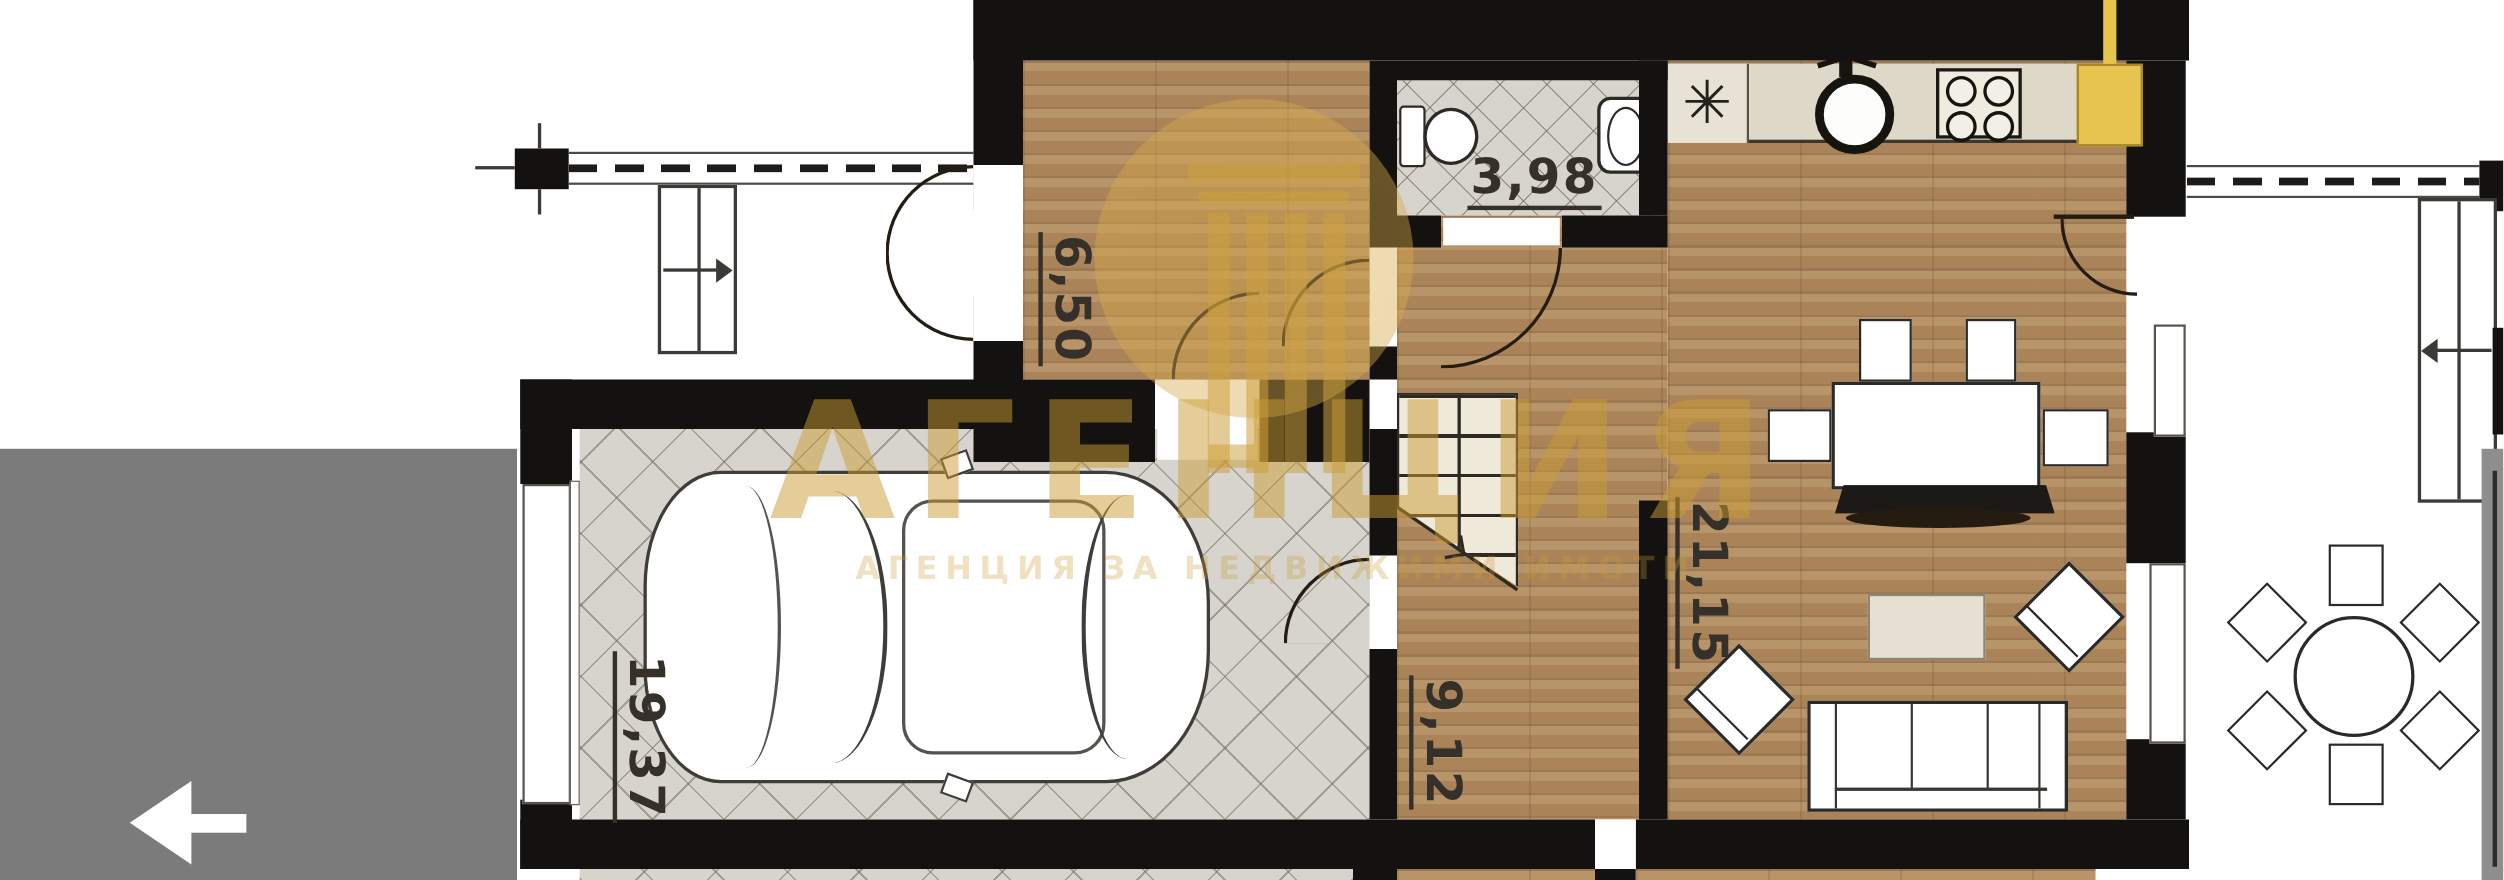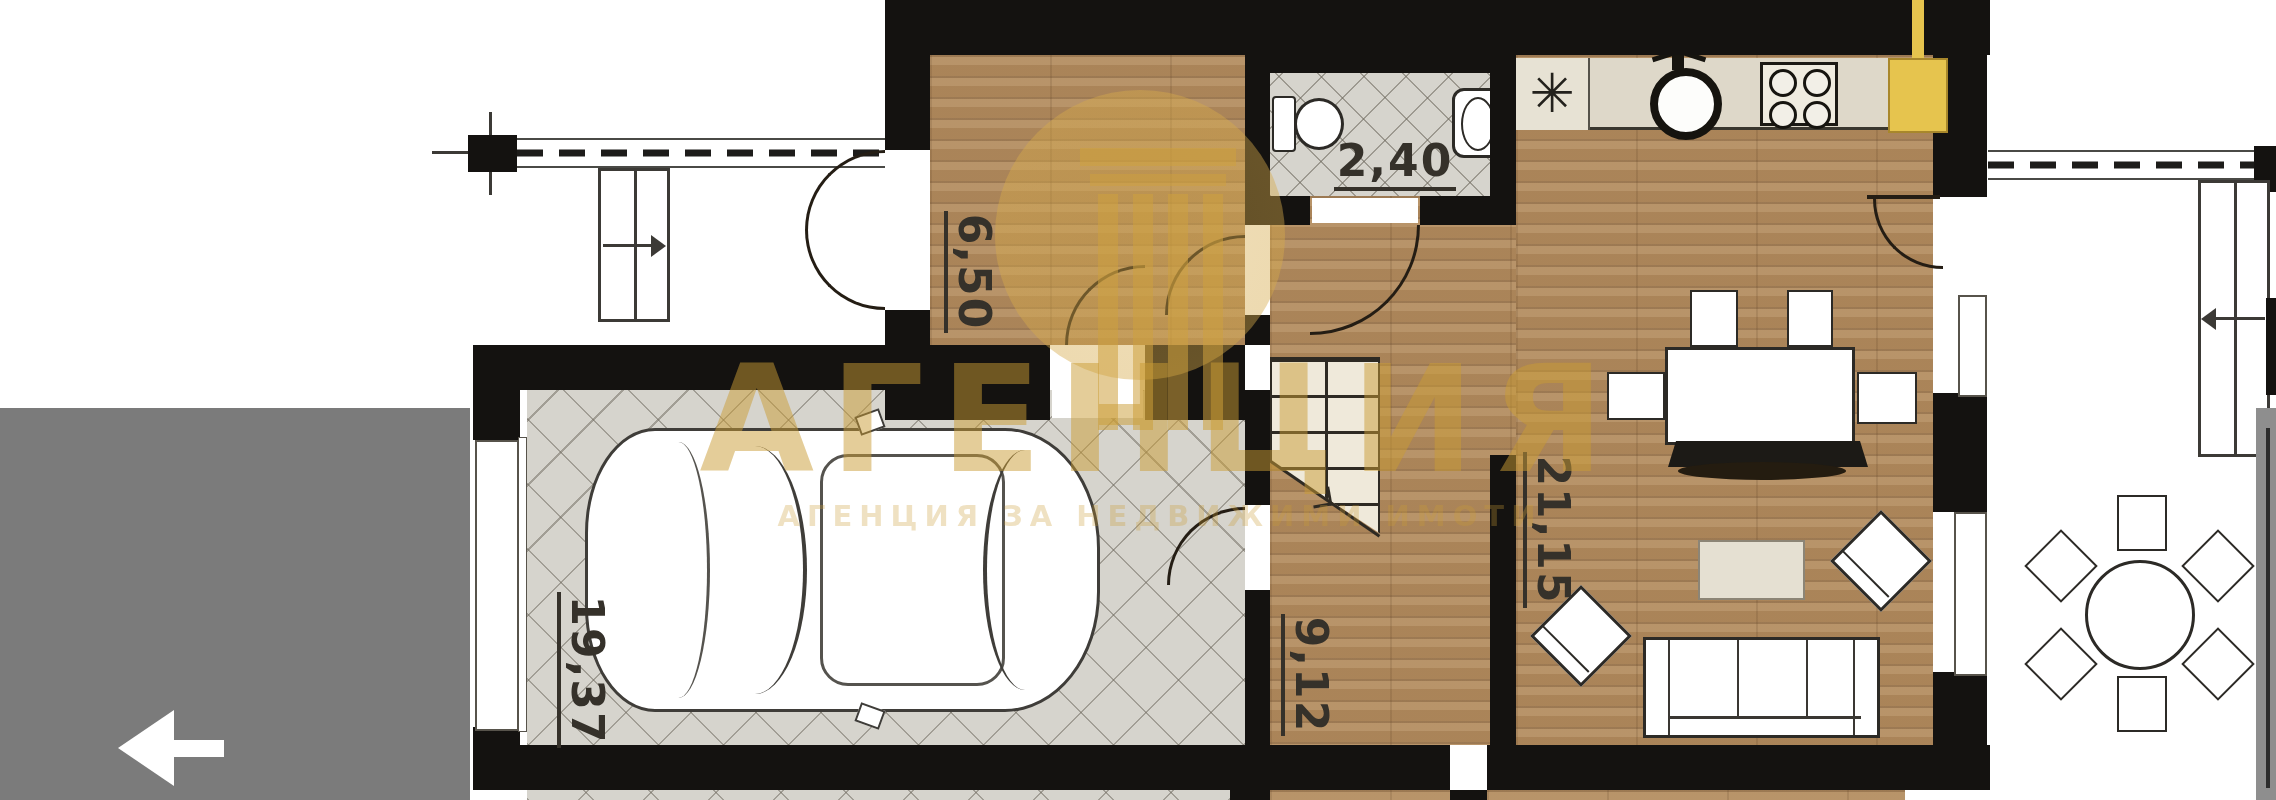--- a/index.html
+++ b/index.html
@@ -202,21 +202,21 @@
 
   <div class="white" style="left:1052px;top:347px;width:91px;height:71px;"></div>
   <div class="white" style="left:1247px;top:507px;width:21px;height:81px;"></div>
   <div class="white" style="left:1312px;top:198px;width:106px;height:25px;"></div>
   <div class="white" style="left:1247px;top:227px;width:21px;height:86px;"></div>
 
   <div class="area-label rot90" style="left:917px;top:247px;width:110px;height:50px;">
     <span class="t">6,50</span>
   </div>
   <div class="area-label" style="left:1340px;top:138px;width:110px;height:50px;">
-    <span class="t">2,40</span>
+    <span class="t">3,98</span>
   </div>
   <div class="area-label rot90" style="left:1481px;top:505px;width:140px;height:50px;">
     <span class="t">21,15</span>
   </div>
   <div class="area-label rot90" style="left:1247px;top:650px;width:124px;height:50px;">
     <span class="t">9,12</span>
   </div>
   <div class="area-label rot90" style="left:515px;top:645px;width:140px;height:50px;">
     <span class="t">19,37</span>
   </div>

